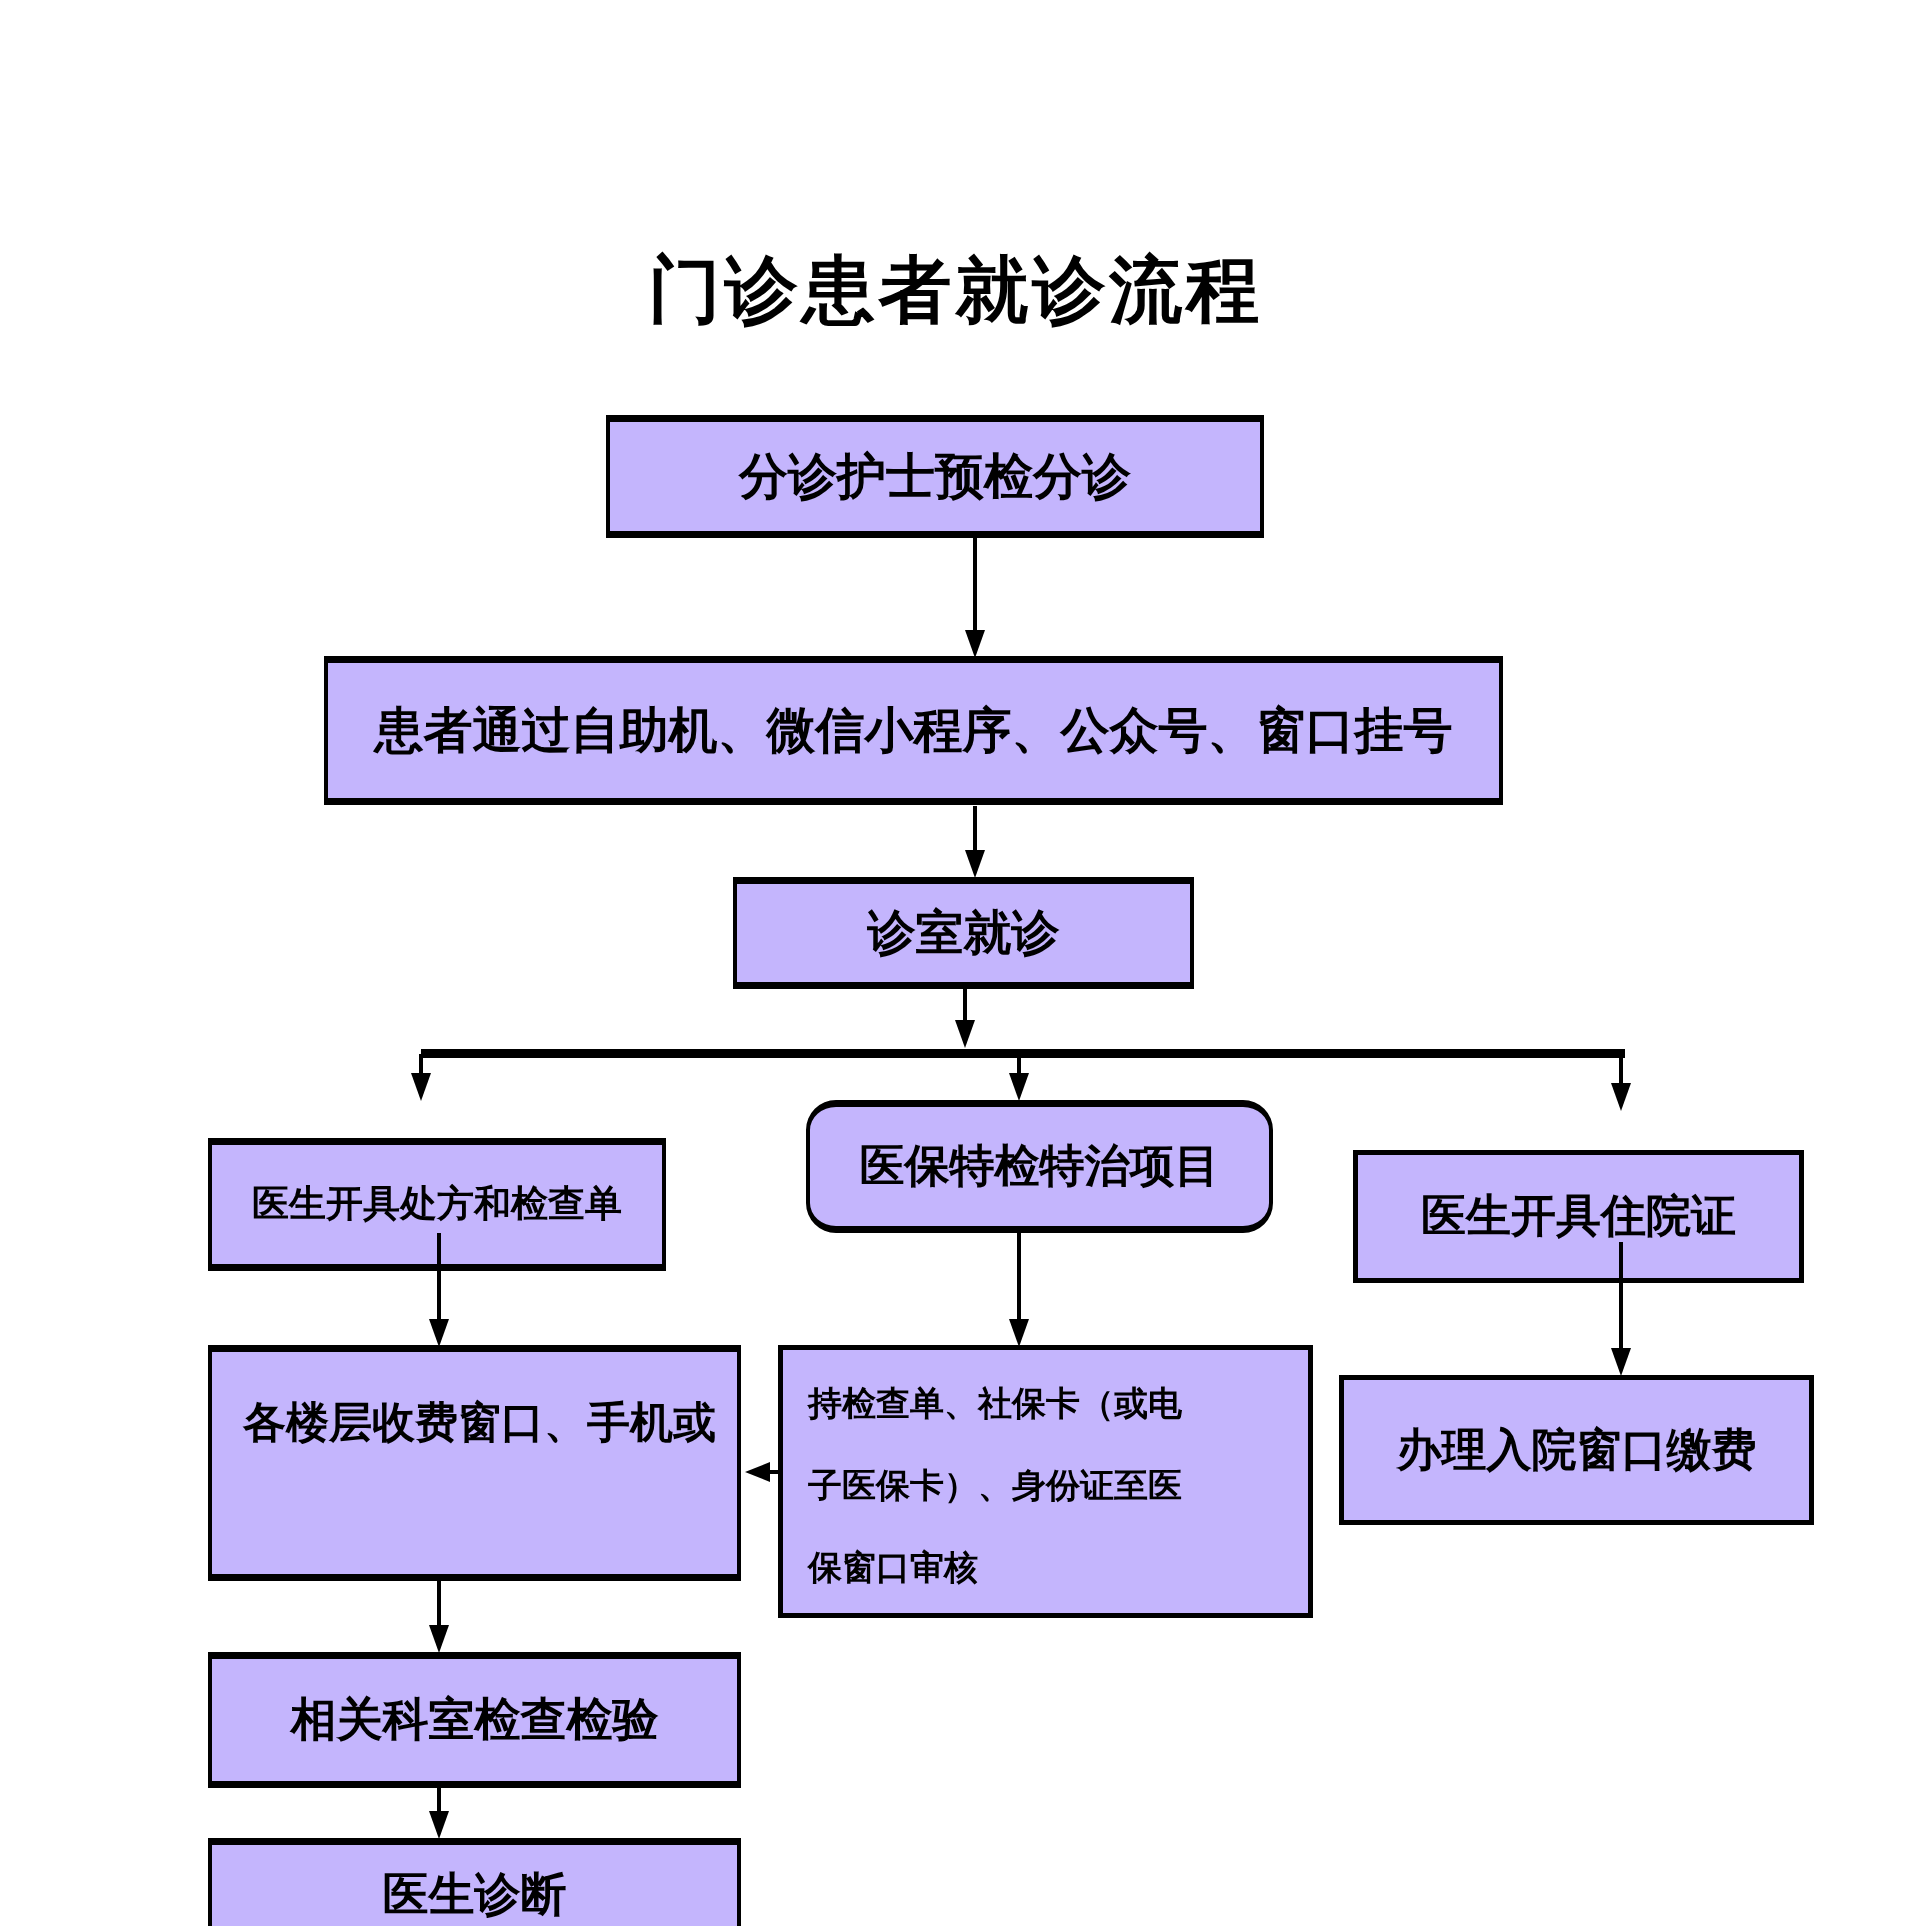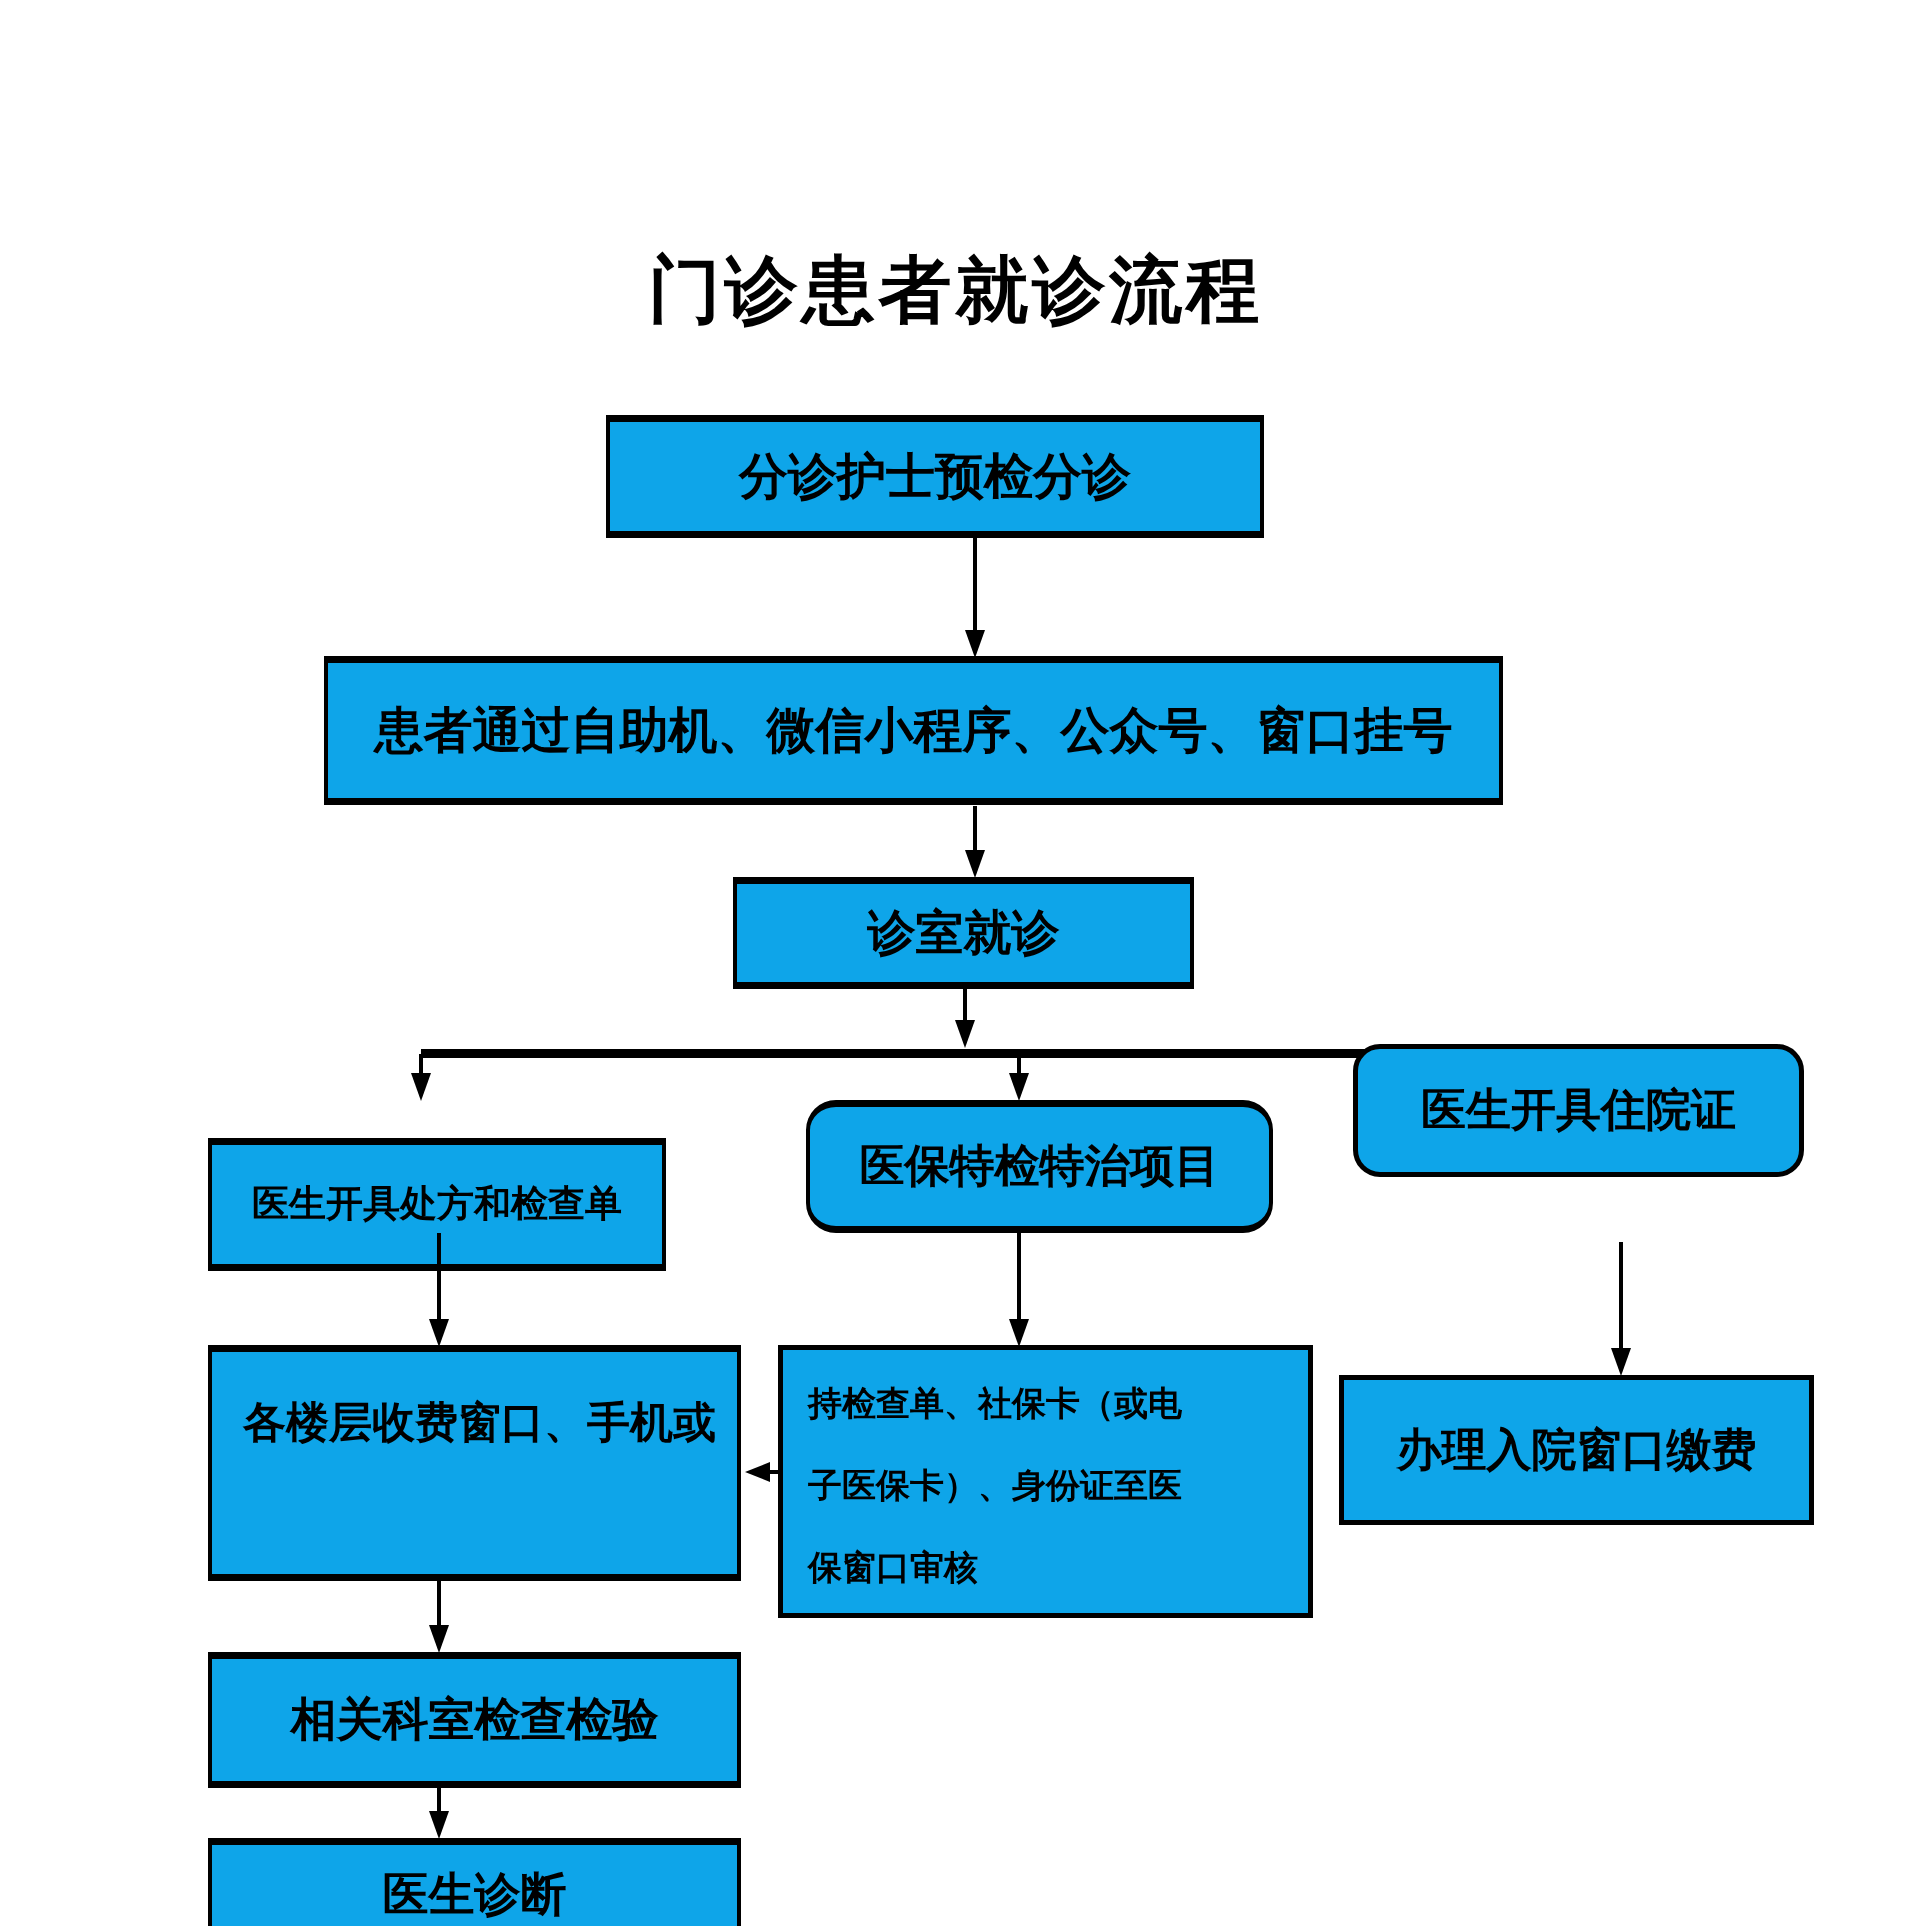--- a/index.html
+++ b/index.html
@@ -18,21 +18,21 @@
     top: 247px;
     text-align: center;
     font-size: 73px;
     font-weight: bold;
     letter-spacing: 3.9px;
     line-height: 1.2;
   }
   .box {
     position: absolute;
     box-sizing: border-box;
-    background: #0ea5e9;
+    background: #c4b5fd;
     border: solid #000000;
     display: flex;
     align-items: center;
     justify-content: center;
     text-align: center;
     font-weight: bold;
     line-height: 1.25;
   }
   .heavy { border-width: 7.7px 4.6px; }
   .light { border-width: 5px; }
@@ -112,21 +112,21 @@
   <div class="varrow" style="left:1619px; top:1054px; height:28.5px;"></div>
 
   <div class="box heavy" style="left:208px; top:1100px; width:458px; height:133px; font-size:37px;margin-top:38px;">
     <span>医生开具处方和检查单</span>
   </div>
 
   <div class="box heavy" style="left:806px; top:1100px; width:467px; height:133px; font-size:45px;border-radius:30px;">
     <span>医保特检特治项目</span>
   </div>
 
-  <div class="box light" style="left:1353px; top:1044px; width:451px; height:133px; font-size:45px;border-radius:27px;">
+  <div class="box light" style="left:1353px; top:1150px; width:451px; height:133px; font-size:45px;">
     <span>医生开具住院证</span>
   </div>
 
   <div class="varrow" style="left:437px; top:1233px; height:86px;"></div>
   <div class="varrow" style="left:1017px; top:1233px; height:86px;"></div>
   <div class="varrow" style="left:1619px; top:1242px; height:106px;"></div>
 
   <div class="box heavy multi" style="left:208px; top:1345px; width:533px; height:236px; font-size:43px; padding:15.4px 15.4px 0 31px; line-height:111px;">
     <span>各楼层收费窗口、手机或</span>
   </div>

